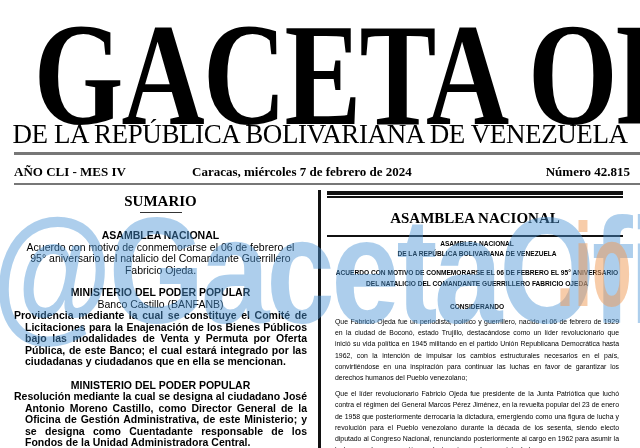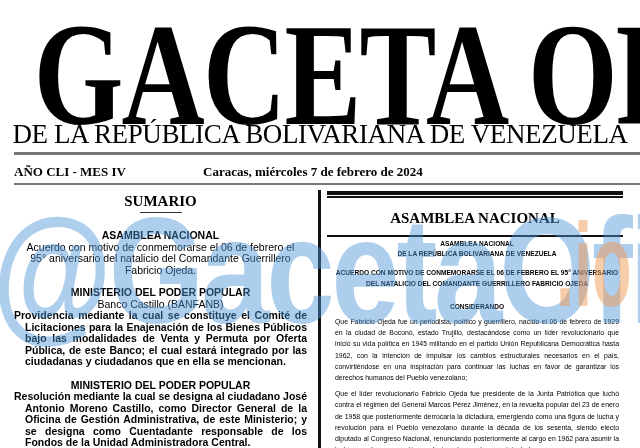--- a/index.html
+++ b/index.html
@@ -24,21 +24,21 @@
     font-size: 27px; line-height: 30px; text-align: center; white-space: nowrap;
     letter-spacing: -0.4px;
   }
   .rule { position: absolute; left: 14px; width: 626px; background: #777; }
   .info-row {
     position: absolute; left: 14px; top: 162px; width: 616px; height: 20px;
     font-family: "Liberation Serif", serif; font-weight: bold; font-size: 13px; line-height: 20px;
   }
   .info-row span { position: absolute; top: 0; white-space: nowrap; }
   .info-left { left: 0; }
-  .info-mid { left: 189px; }
+  .info-mid { left: 178px; }
   .info-right { right: 0; }
 
   .col-left { position: absolute; left: 14px; top: 183px; width: 293px; height: 265px; }
   .col-divider { position: absolute; left: 318px; top: 190px; width: 3px; height: 258px; background: #111; }
   .col-right { position: absolute; left: 323px; top: 183px; width: 317px; height: 265px; overflow: hidden; }
 
   .sumario-title {
     text-align: center; font-family: "Liberation Serif", serif; font-weight: bold;
     font-size: 15px; line-height: 16px; margin-top: 10px;
   }
@@ -73,20 +73,21 @@
 
 <div class="masthead">
   <div class="mast-title">GACETA OFICIAL</div>
   <div class="mast-sub">DE LA REPÚBLICA BOLIVARIANA DE VENEZUELA</div>
 </div>
 
 <div class="rule" style="top:152px;height:3px;"></div>
 <div class="info-row">
   <span class="info-left">AÑO CLI  - MES IV</span>
   <span class="info-mid">Caracas, miércoles 7 de febrero de 2024</span>
+  <span class="info-right">Número 42.815</span>
 </div>
 <div class="rule" style="top:183px;height:2px;"></div>
 
 <div class="col-left">
   <div class="sumario-title">SUMARIO</div>
   <div class="sumario-underline"></div>
 
   <div class="sec" style="margin-top:17px;">
     <div class="sec-head">ASAMBLEA NACIONAL</div>
     <div style="padding:0 6px;">Acuerdo con motivo de conmemorarse el 06 de febrero el 95° aniversario del natalicio del Comandante Guerrillero Fabricio Ojeda.</div>

